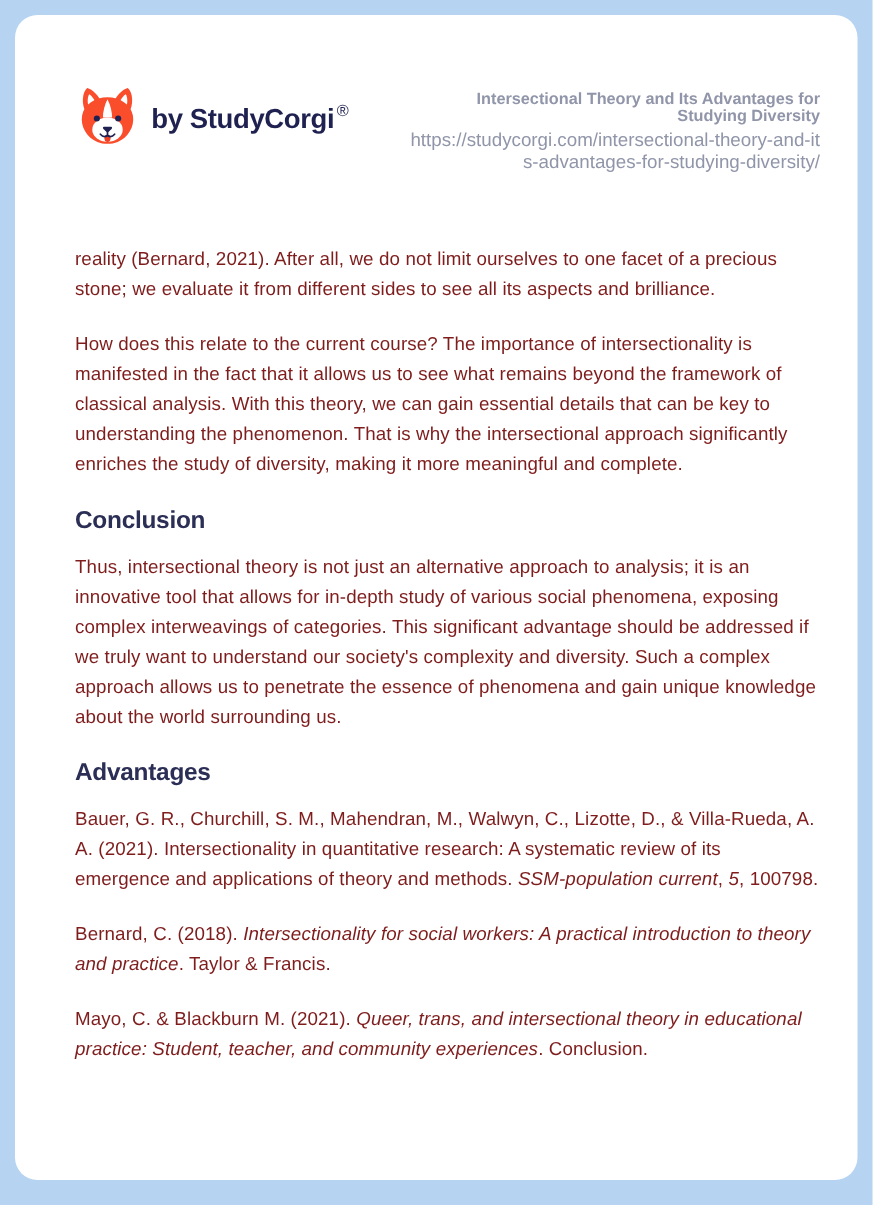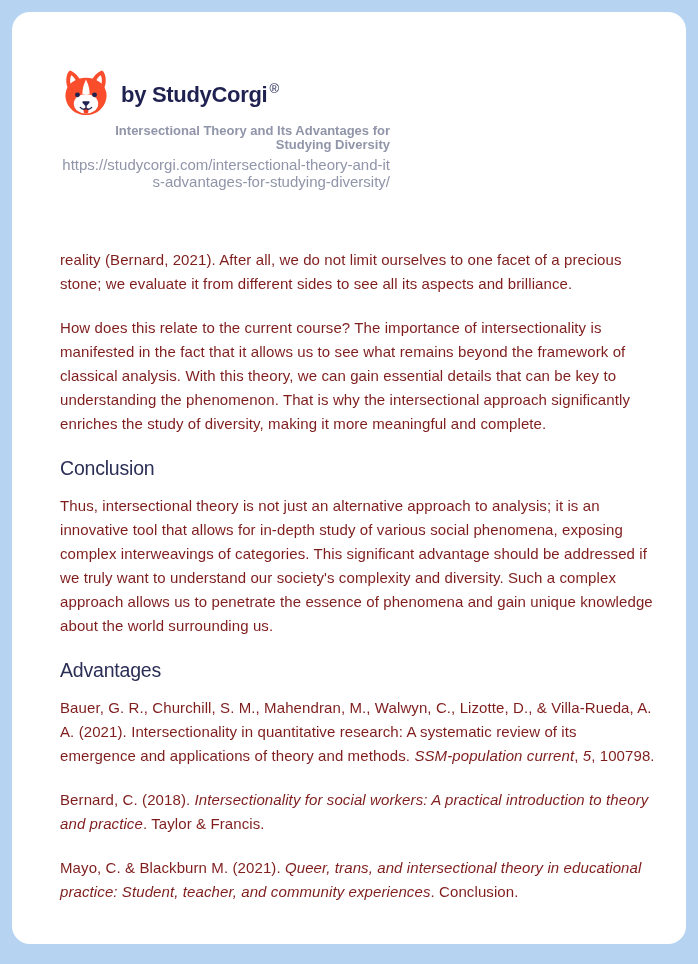--- a/index.html
+++ b/index.html
@@ -23,21 +23,20 @@
     background: #ffffff;
     border-radius: 18px;
     box-sizing: border-box;
     padding: 56px 30px 0 48px;
   }
   
   .header {
     display: flex;
     justify-content: space-between;
     align-items: flex-start;
-    flex-direction: column;
   }
   .logo {
     display: flex;
     align-items: center;
     gap: 9px;
     text-decoration: none;
   }
   .logo svg {
     width: 52px;
     height: 52px;
@@ -85,21 +84,21 @@
   .content p {
     margin: 0 0 20px 0;
     font-size: 15px;
     line-height: 24px;
     color: #7f1d1d;
     letter-spacing: 0.1px;
   }
   .content h2 {
     font-size: 19.5px;
     line-height: 24px;
-    font-weight: normal;
+    font-weight: bold;
     color: #2b2e55;
     margin: 14px 0 14px 0;
     letter-spacing: -0.2px;
   }
   .ital {
     font-style: italic;
   }
 </style>
 </head>
 <body>

